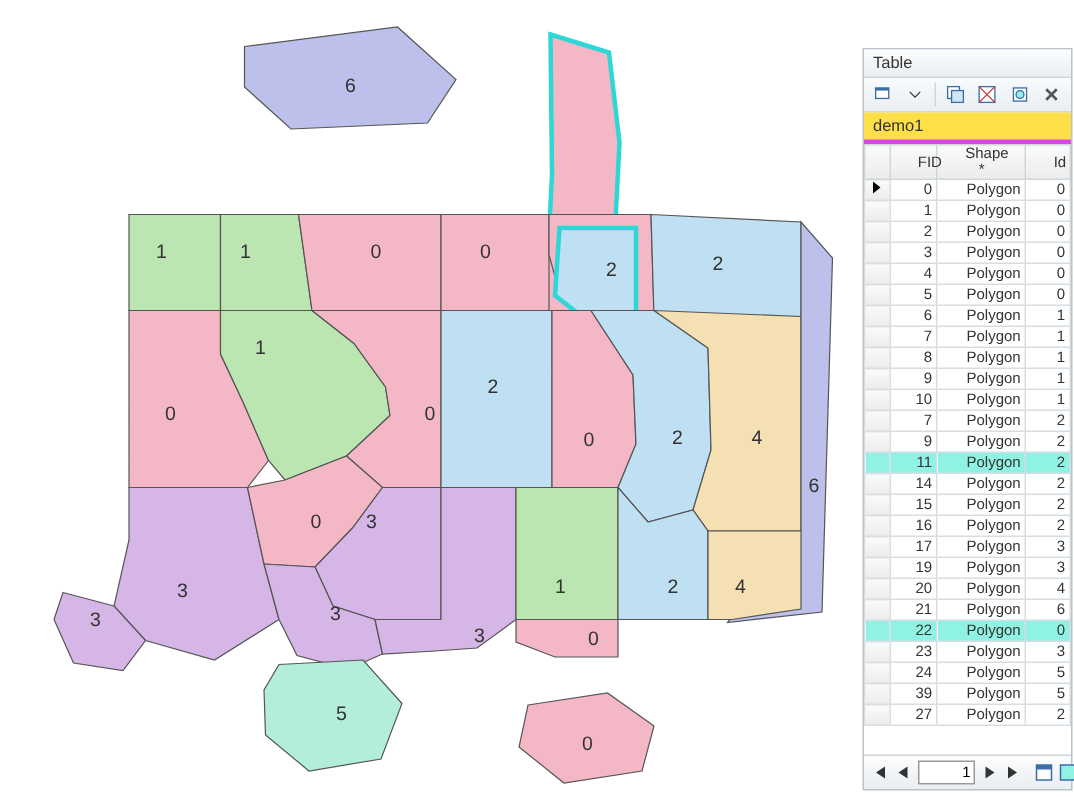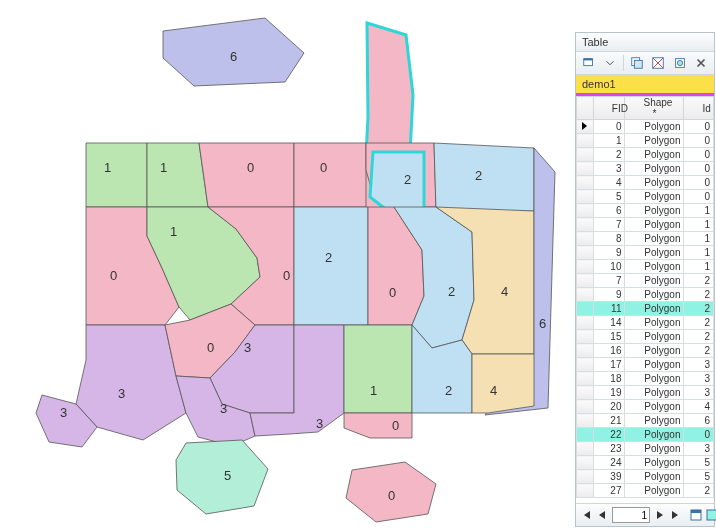--- a/index.html
+++ b/index.html
@@ -391,26 +391,20 @@
               <td>2</td>
             </tr>
             <tr>
               <td class="rowhandle"></td>
               <td>17</td>
               <td class="shape">Polygon</td>
               <td>3</td>
             </tr>
             <tr>
               <td class="rowhandle"></td>
-              <td>18</td>
-              <td class="shape">Polygon</td>
-              <td>3</td>
-            </tr>
-            <tr>
-              <td class="rowhandle"></td>
               <td>19</td>
               <td class="shape">Polygon</td>
               <td>3</td>
             </tr>
             <tr>
               <td class="rowhandle"></td>
               <td>20</td>
               <td class="shape">Polygon</td>
               <td>4</td>
             </tr>

